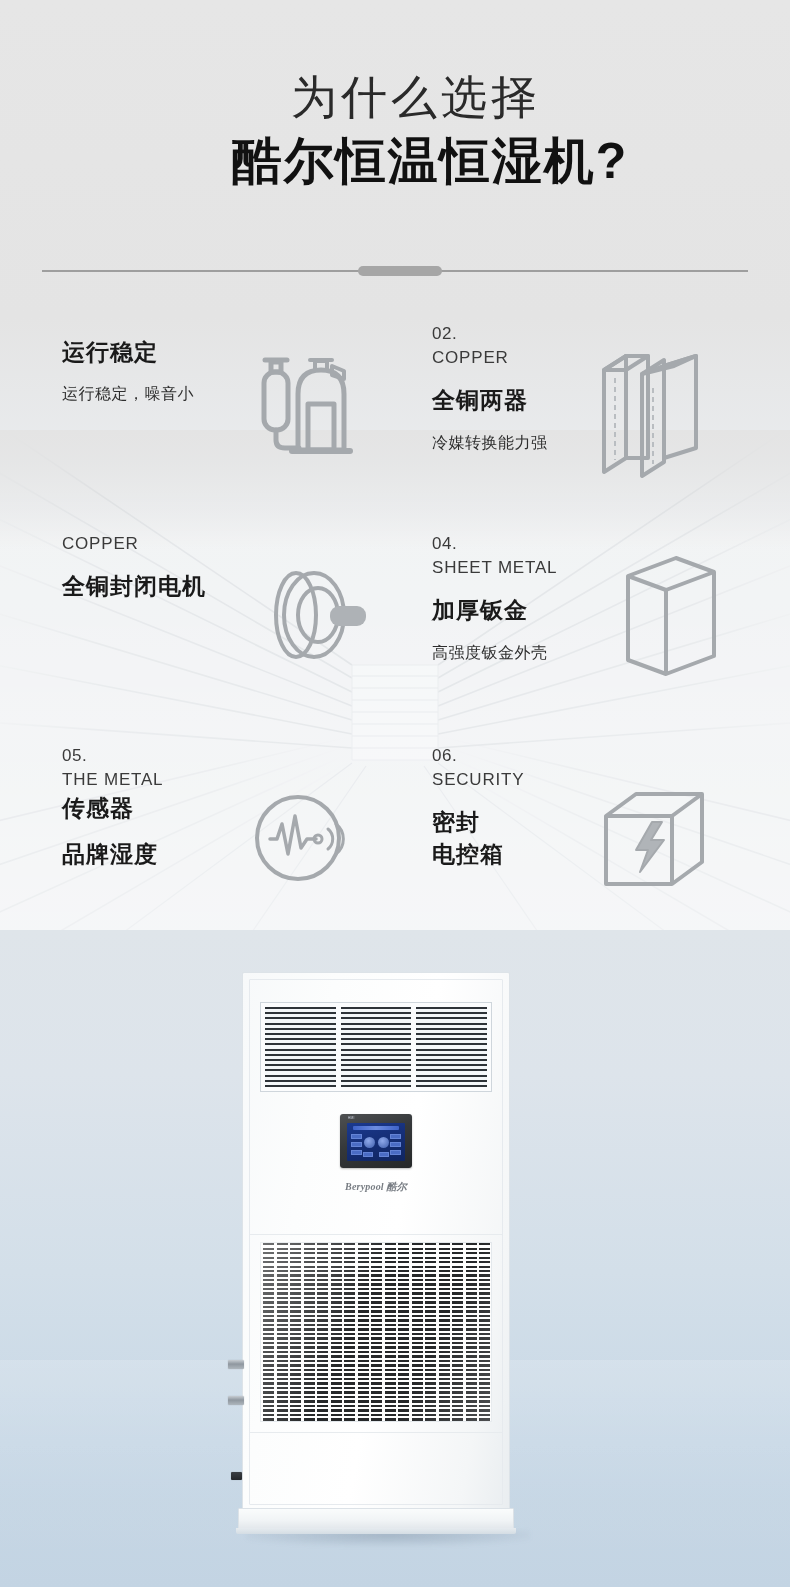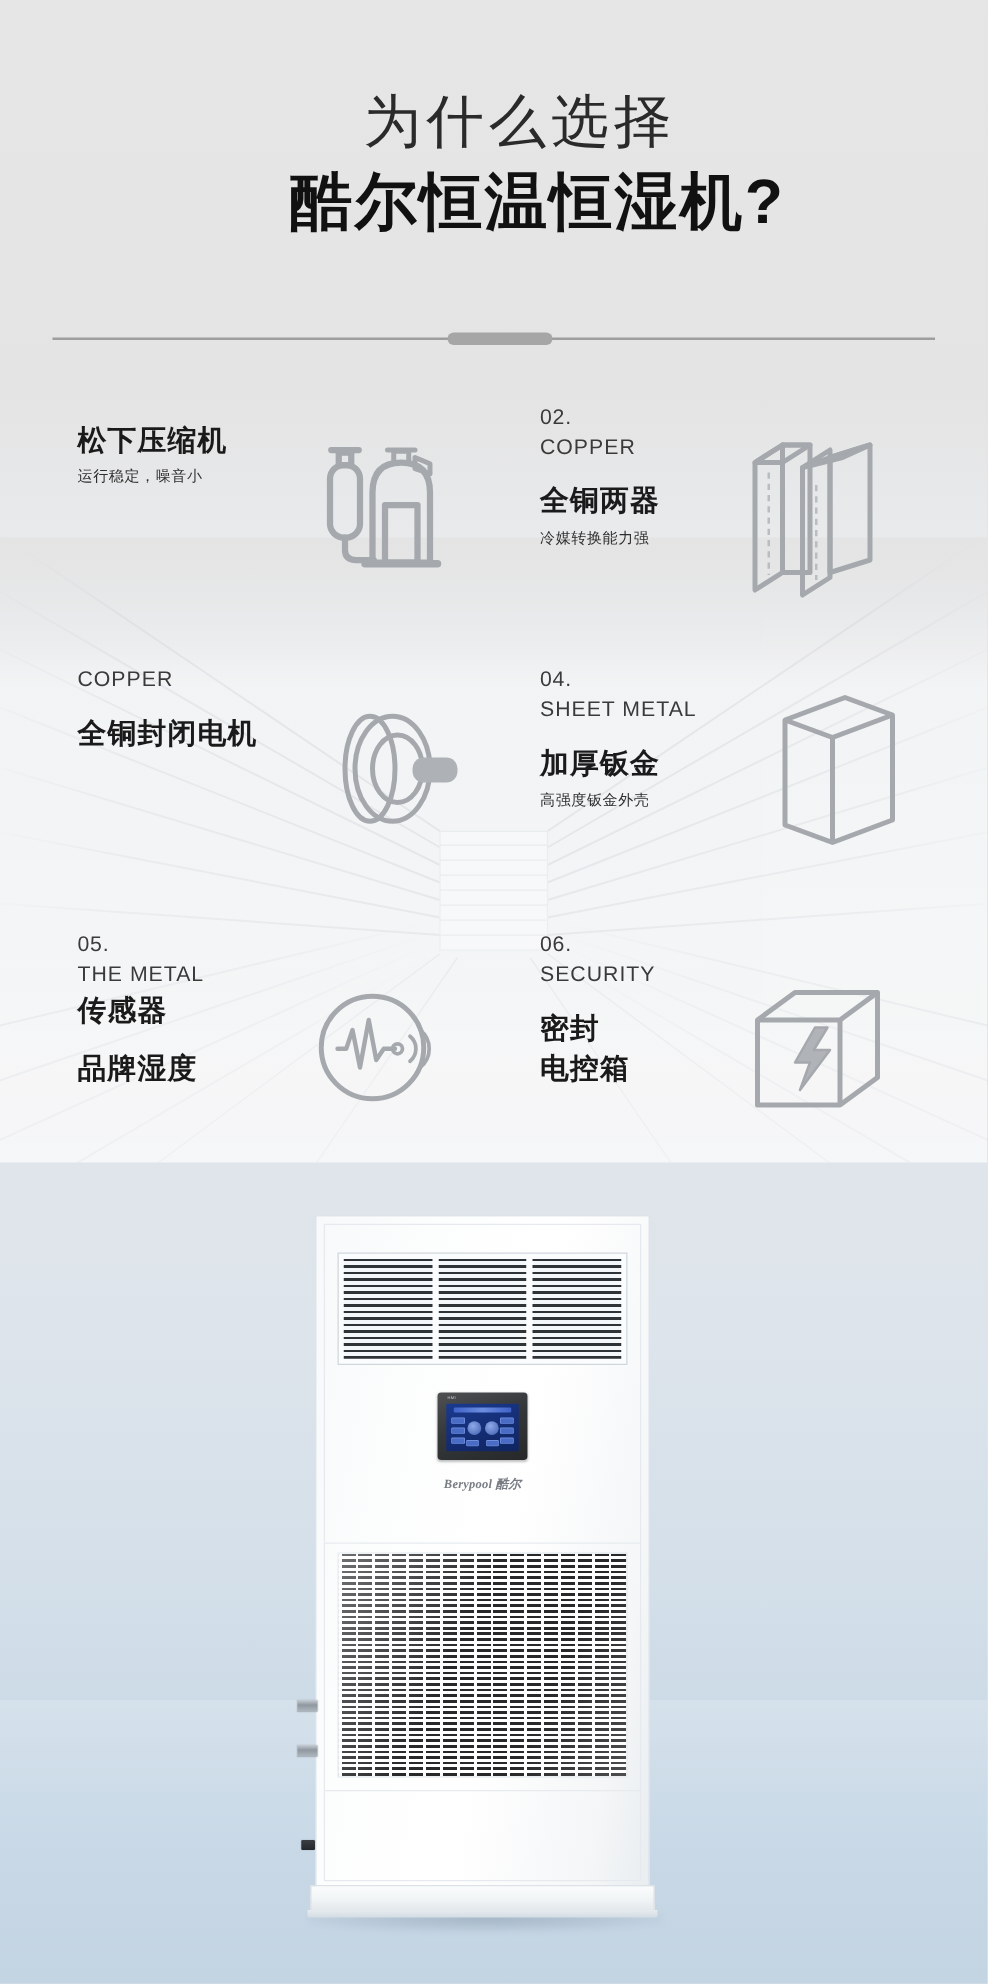--- a/index.html
+++ b/index.html
@@ -70,22 +70,22 @@
     font-size:17px; font-weight:400; color:#3a3a3a;
     letter-spacing:0.8px; line-height:1.42;
     display:inline-block; vertical-align:middle;
   }
   .f-title {
     margin-top:16px;
     font-size:23px; font-weight:bold; color:#1a1a1a;
     letter-spacing:1px; line-height:1.28;
   }
   .f-sub {
-    margin-top:7px;
-    font-size:12px; font-weight:400; color:#2e2e2e;
+    margin-top:17px;
+    font-size:16px; font-weight:400; color:#2e2e2e;
     letter-spacing:0.5px; line-height:1.3;
   }
 
   .hot-badge {
     display:inline-block; position:relative;
     width:52px; height:28px; margin-left:9px; vertical-align:middle;
     top:-3px;
   }
   .hot-badge svg { display:block; }
 
@@ -96,21 +96,21 @@
     position:absolute; left:0; top:930px; width:790px; height:657px;
     background:linear-gradient(180deg,#dfe5ea 0%,#dde4eb 22%,#d3dfe9 52%,#c8d8e6 78%,#c3d4e3 100%);
     overflow:hidden;
   }
   .floor-sheen {
     position:absolute; left:0; top:430px; width:790px; height:227px;
     background:linear-gradient(180deg,rgba(255,255,255,0.16) 0%,rgba(255,255,255,0.02) 60%,rgba(255,255,255,0) 100%);
   }
 
   .unit {
-    position:absolute; left:252px; top:42px;
+    position:absolute; left:242px; top:42px;
     width:268px; height:563px;
   }
   .unit-shadow {
     position:absolute; left:246px; top:600px; width:284px; height:16px;
     background:radial-gradient(ellipse at 50% 30%,rgba(90,110,130,0.30) 0%,rgba(90,110,130,0.10) 55%,rgba(90,110,130,0) 80%);
     filter:blur(2px);
   }
 
   .unit-body {
     position:absolute; left:0; top:0; width:268px; height:545px;
@@ -310,21 +310,21 @@
     <div class="divider">
       <div class="rule"></div>
       <div class="pill"></div>
     </div>
 
     <div class="grid">
 
       <div class="frow" style="height:210px;">
 
         <div class="fcell left">
-          <div class="f-title">松下压缩机</div>
+          <div class="f-title">运行稳定</div>
           <div class="f-sub">运行稳定，噪音小</div>
         </div>
         <svg class="f-icon" style="left:252px; top:28px;" width="104" height="126" viewBox="0 0 104 126">
           <g fill="none" stroke="#a5a9ad" stroke-width="5" stroke-linejoin="round">
             <rect x="12" y="22" width="24" height="58" rx="11"></rect>
             <path d="M19,12 h10 v10 h-10 z" stroke-width="5"></path>
             <path d="M13,10 h22" stroke-width="5" stroke-linecap="round"></path>
             <path d="M24,80 v10 q0,8 9,8 h14" stroke-width="5" stroke-linecap="round"></path>
             <path d="M46,44 q0,-24 23,-24 q23,0 23,24 v56 h-46 z"></path>
             <rect x="56" y="54" width="26" height="46"></rect>

